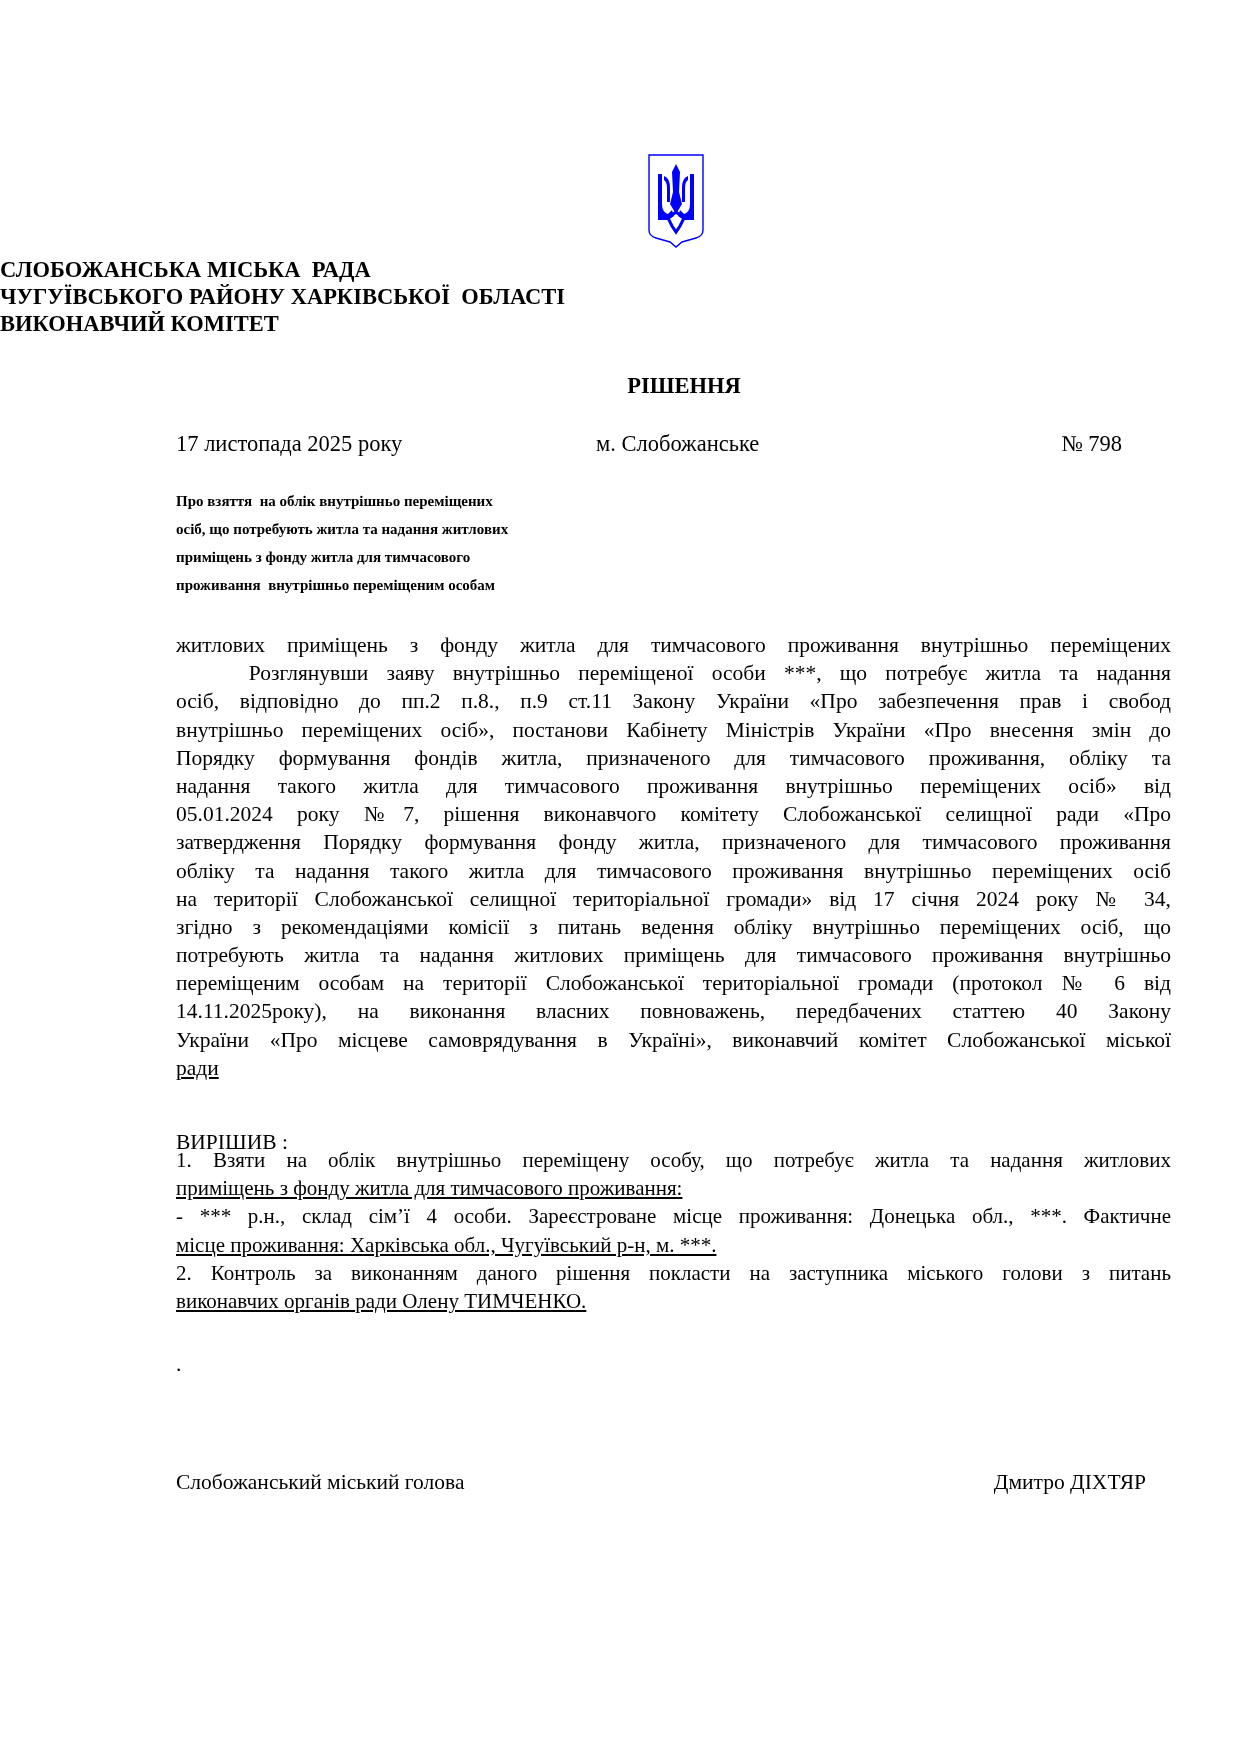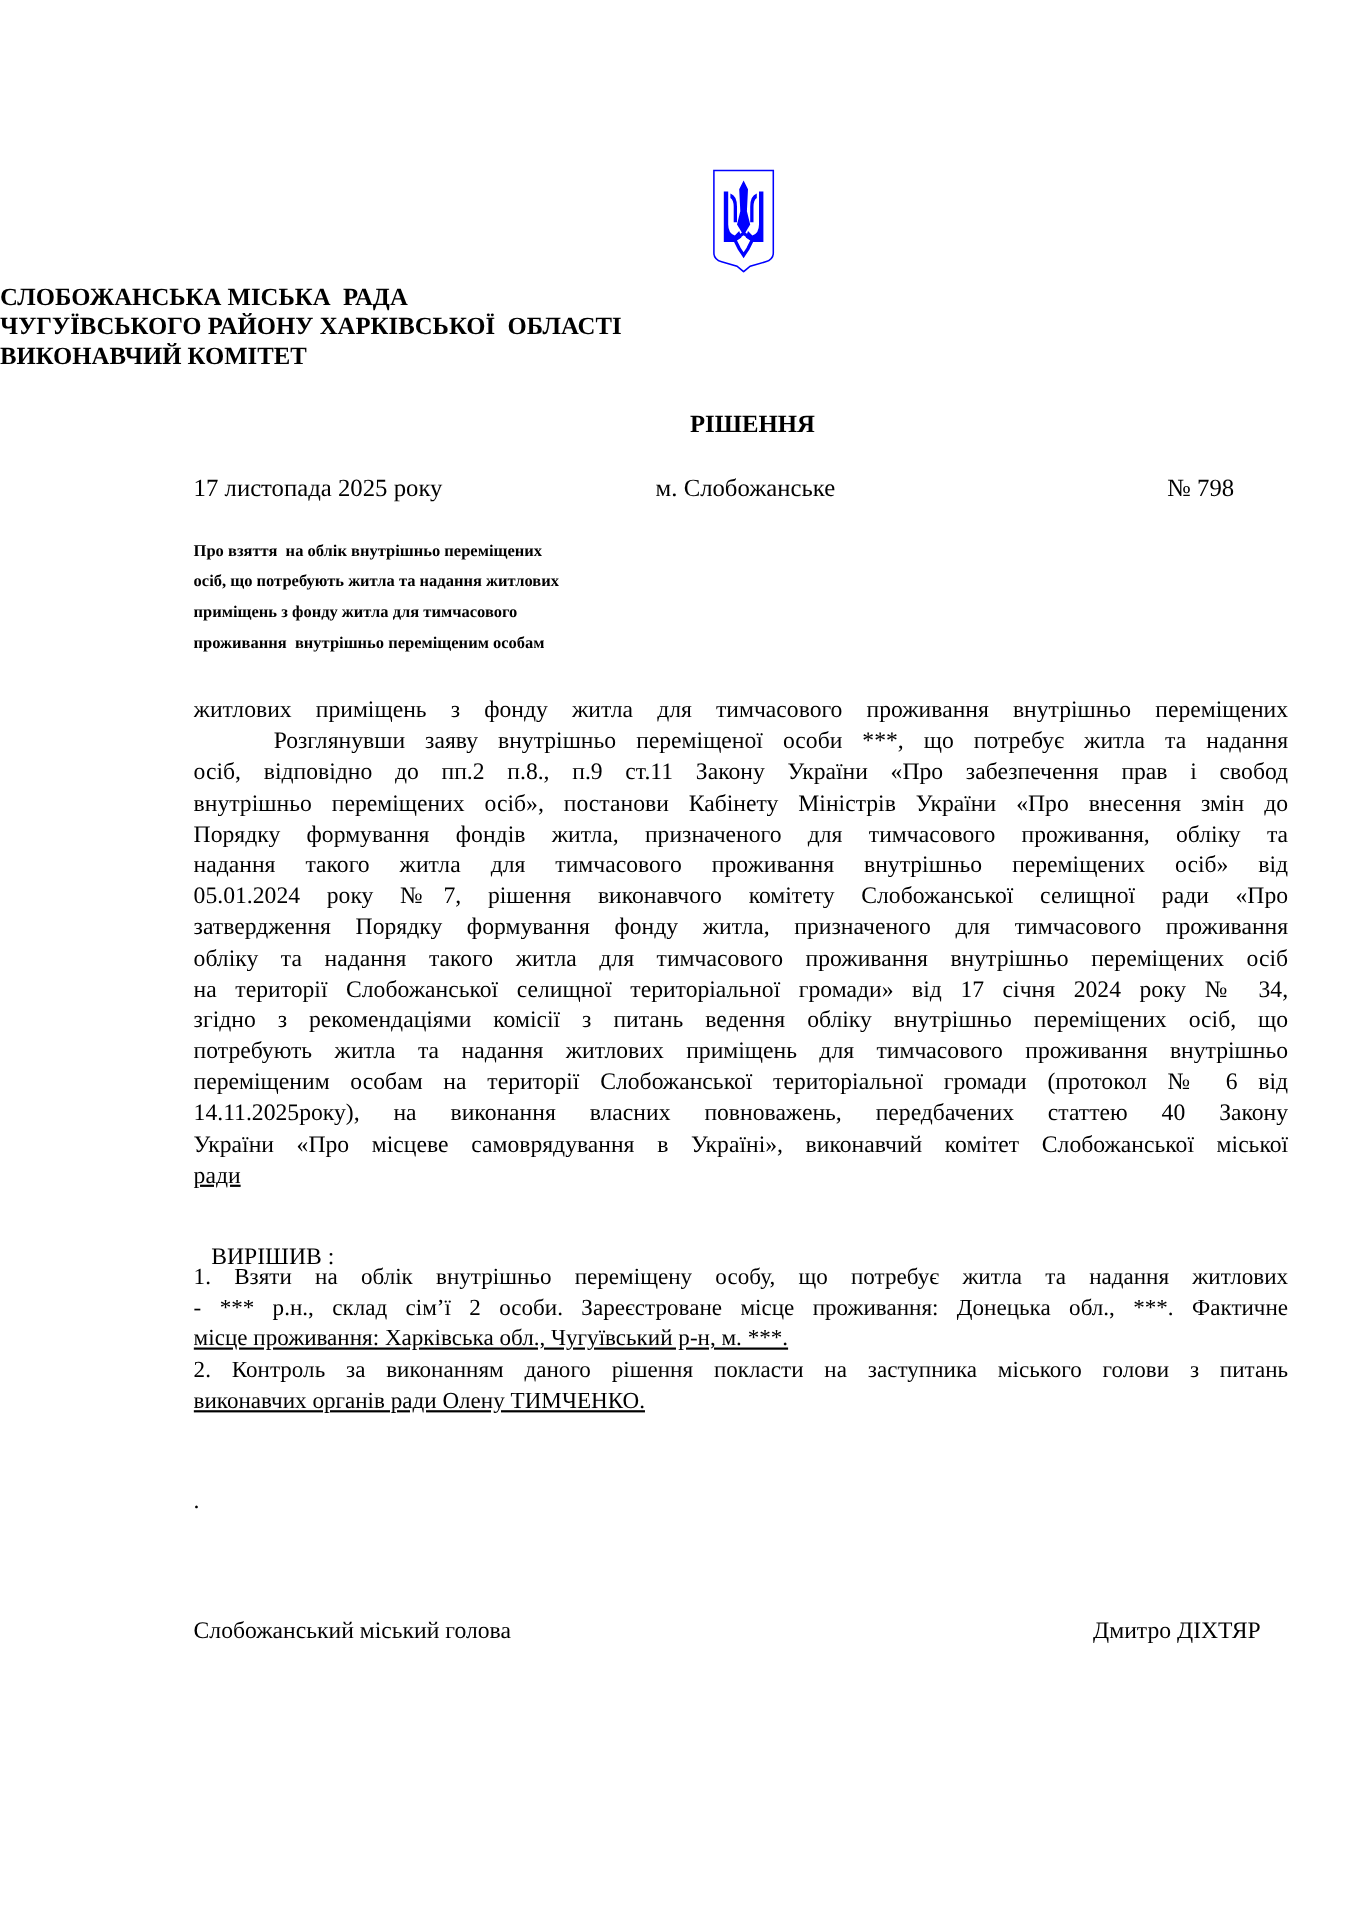--- a/index.html
+++ b/index.html
@@ -85,21 +85,20 @@
       height: 28.2px;
       overflow: hidden;
     }
     .body-line.last { text-align-last: left; text-decoration: underline; }
     .resolved {
       position: absolute;
       left: 176px;
       top: 1130px;
       font-size: 21.5px;
       white-space: pre;
-      margin-left: 16px;
     }
     .items {
       position: absolute;
       left: 176px;
       top: 1146px;
       width: 995px;
       font-size: 21px;
       line-height: 28.2px;
     }
     .items .body-line { height: 28.2px; }
@@ -173,21 +172,22 @@
     <span class="body-line">переміщеним особам на території  Слобожанської територіальної громади (протокол № 6 від</span>
     <span class="body-line">14.11.2025року), на виконання власних повноважень, передбачених статтею 40 Закону</span>
     <span class="body-line">України «Про місцеве самоврядування в Україні», виконавчий комітет Слобожанської міської</span>
     <span class="body-line last">ради</span>
   </div>
 
   <div class="resolved">ВИРІШИВ :</div>
 
   <div class="items">
     <span class="body-line">1. Взяти на  облік внутрішньо переміщену особу, що потребує житла та надання житлових</span>
-    <span class="body-line">- *** р.н., склад сім’ї 2 особи. Зареєстроване місце проживання: Донецька обл., ***. Фактичне</span>
+    <span class="body-line last">приміщень з фонду житла для тимчасового проживання:</span>
+    <span class="body-line">- *** р.н., склад сім’ї 4 особи. Зареєстроване місце проживання: Донецька обл., ***. Фактичне</span>
     <span class="body-line last">місце проживання: Харківська обл., Чугуївський р-н, м. ***.</span>
     <span class="body-line">2. Контроль за виконанням даного рішення покласти на  заступника  міського голови з питань</span>
     <span class="body-line last">виконавчих органів ради Олену ТИМЧЕНКО.</span>
   </div>
 
   <div class="dot-line">.</div>
 
   <div class="signature-row">
     <span class="sig-title">Слобожанський міський голова</span>
     <span class="sig-name">Дмитро ДІХТЯР</span>

